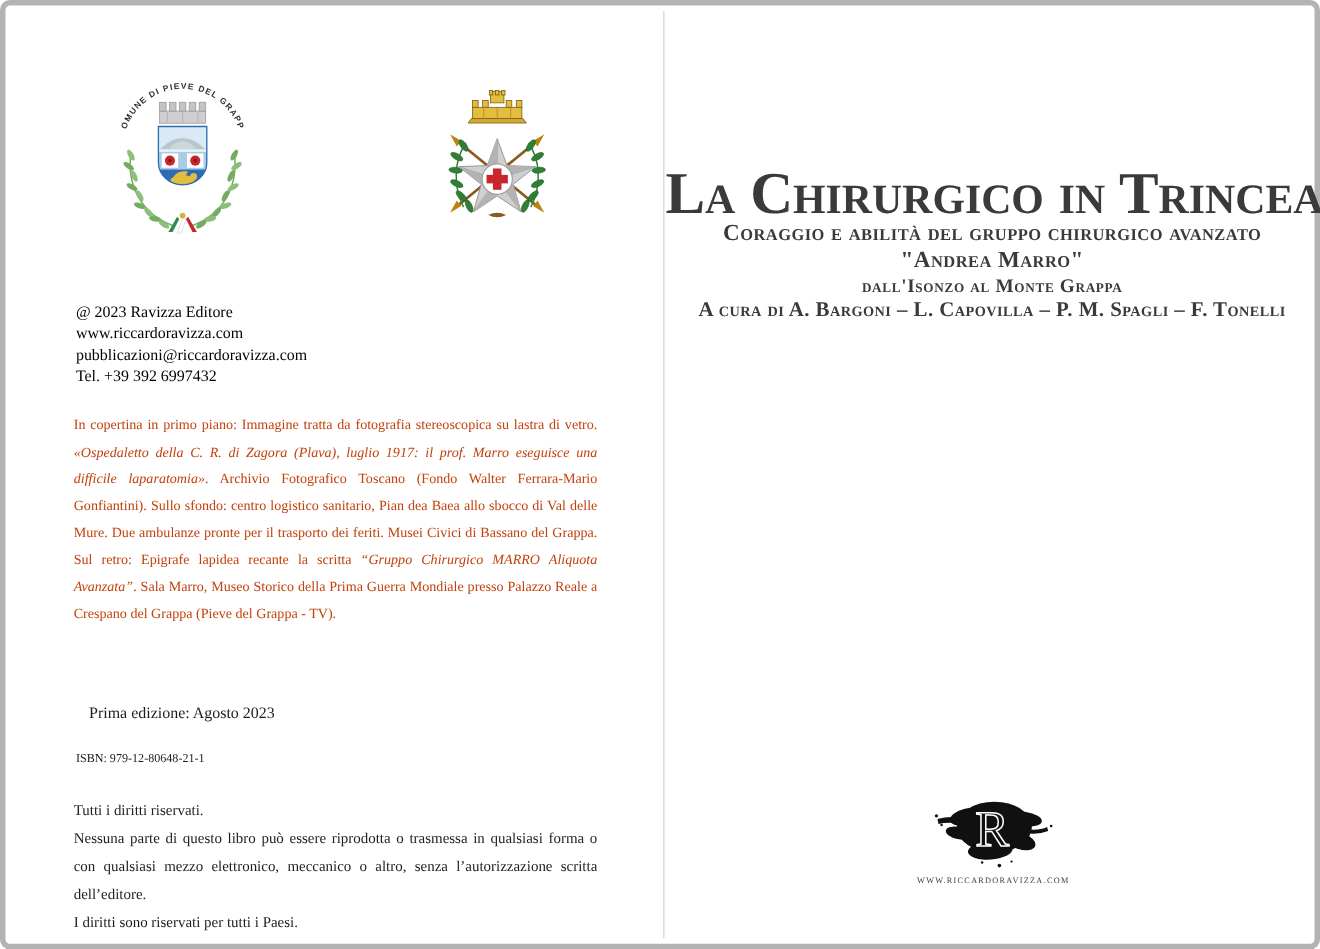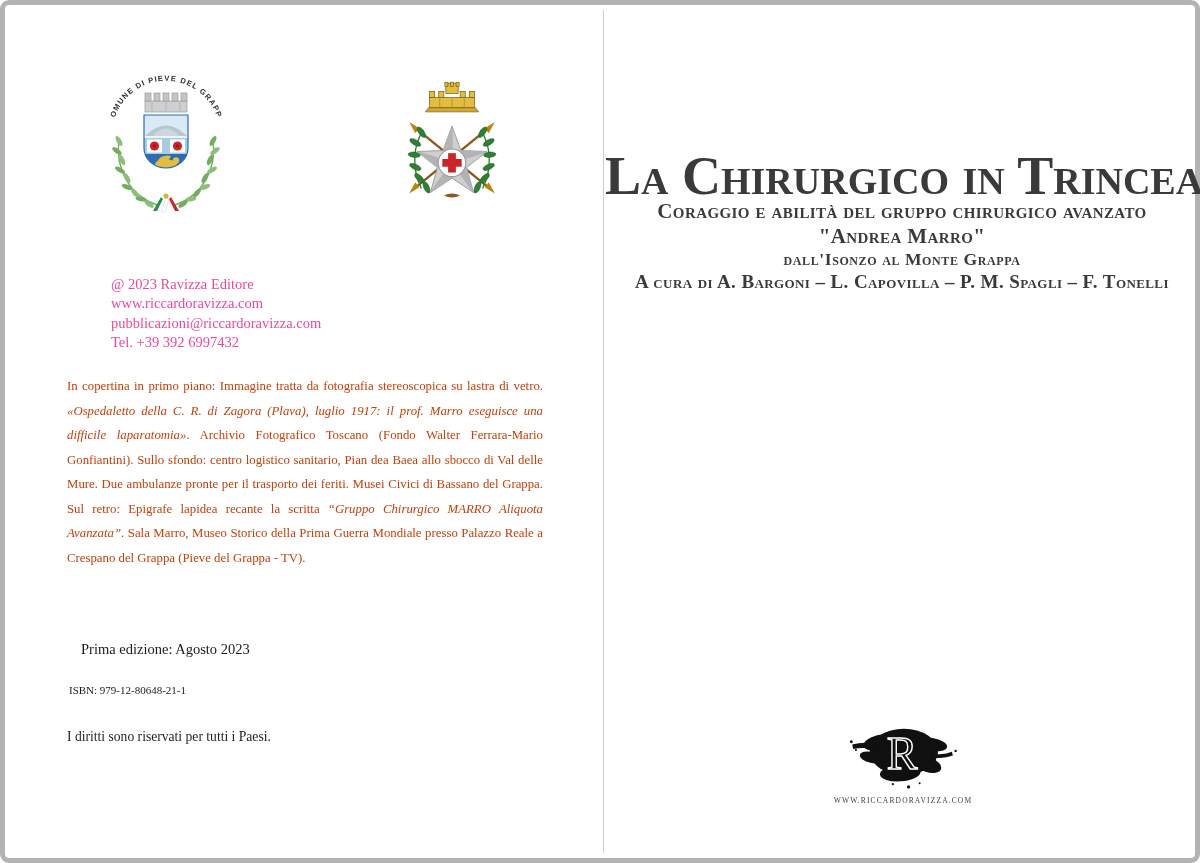--- a/index.html
+++ b/index.html
@@ -15,21 +15,21 @@
     position: absolute; left: 598px; top: 5px; bottom: 5px;
     width: 1px; background: #cfcfcf;
   }
 
   
   .crest-1 { position: absolute; left: 100px; top: 60px; width: 122px; height: 152px; }
   .crest-2 { position: absolute; left: 396px; top: 76px; width: 102px; height: 128px; }
 
   .publisher-block {
     position: absolute; left: 64px; top: 270px;
-    font-size: 14.5px; line-height: 19.3px; color: #ec4899; margin-left: 42px;
+    font-size: 14.5px; line-height: 19.3px; color: #000000;
   }
   .cover-note {
     position: absolute; left: 62px; top: 369px; width: 476px;
     font-size: 12.8px; line-height: 24.5px; text-align: justify; color: #c2410c;
   }
   .cover-note .it { font-style: italic; }
   .edition-line { position: absolute; left: 64px; top: 636px; font-size: 14.5px; margin-left: 12px; }
   .isbn-line    { position: absolute; left: 64px; top: 679px; font-size: 11px; }
   .rights-block { position: absolute; left: 62px; top: 719px; width: 476px;
                   font-size: 13.6px; line-height: 25.4px; color: #1e1e1e; }
@@ -242,20 +242,22 @@
     <div>pubblicazioni@riccardoravizza.com</div>
     <div>Tel. +39 392 6997432</div>
   </div>
 
   <p class="cover-note"><span>In copertina in primo piano: Immagine tratta da fotografia stereoscopica su lastra di vetro. </span><span class="it">«Ospedaletto della C. R. di Zagora (Plava), luglio 1917: il prof. Marro eseguisce una difficile laparatomia»</span><span>. Archivio Fotografico Toscano (Fondo Walter Ferrara-Mario Gonfiantini). Sullo sfondo: centro logistico sanitario, Pian dea Baea allo sbocco di Val delle Mure. Due ambulanze pronte per il trasporto dei feriti. Musei Civici di Bassano del Grappa. Sul retro: Epigrafe lapidea recante la scritta </span><span class="it">“Gruppo Chirurgico MARRO Aliquota Avanzata”</span><span>. Sala Marro, Museo Storico della Prima Guerra Mondiale presso Palazzo Reale a Crespano del Grappa (Pieve del Grappa - TV).</span></p>
 
   <div class="edition-line">Prima edizione: Agosto 2023</div>
   <div class="isbn-line">ISBN: 979-12-80648-21-1</div>
 
   <div class="rights-block">
+    <div>Tutti i diritti riservati.</div>
+    <div class="justify">Nessuna parte di questo libro può essere riprodotta o trasmessa in qualsiasi forma o con qualsiasi mezzo elettronico, meccanico o altro, senza l’autorizzazione scritta dell’editore.</div>
     <div>I diritti sono riservati per tutti i Paesi.</div>
   </div>
 
   <h1 class="rp book-title">La Chirurgico in Trincea</h1>
   <div class="rp book-subtitle">
     <div>Coraggio e abilità del gruppo chirurgico avanzato</div>
     <div>"Andrea Marro"</div>
   </div>
   <div class="rp book-tagline">dall'Isonzo al Monte Grappa</div>
   <div class="rp book-editors">A cura di A. Bargoni – L. Capovilla – P. M. Spagli – F. Tonelli</div>

